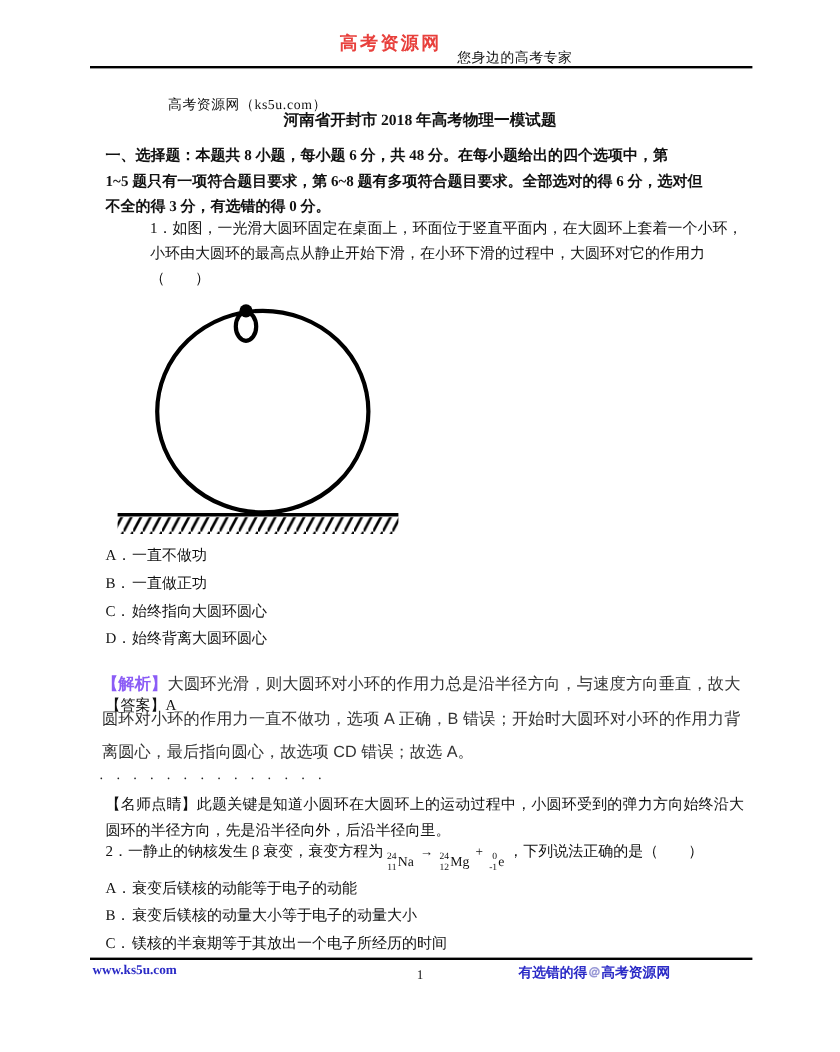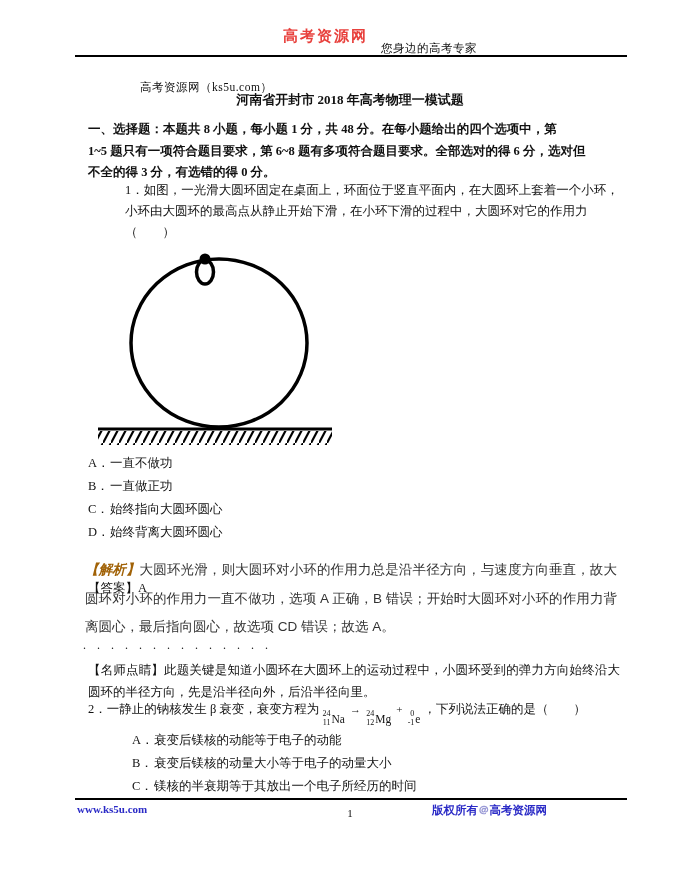--- a/index.html
+++ b/index.html
@@ -26,49 +26,49 @@
   .q1opts{position:absolute;left:88px;top:452px;font-size:12.5px;}
   .optrow{height:23px;line-height:23px;white-space:nowrap;}
   .optlabel{display:inline-block;min-width:22px;}
   .answer{position:absolute;left:88px;top:536px;font-size:12.5px;margin-top:44px;}
   
   .analysis{
     position:absolute;left:85px;top:556px;width:532px;
     font-family:"Liberation Sans", sans-serif;
     font-size:13.5px;line-height:28.5px;color:#333;text-align:justify;
   }
-  .analysis b{font-weight:bold;color:#a16207;font-style:italic;}
+  .analysis b{font-weight:bold;color:#8b5cf6;}
   .dots{position:absolute;left:83px;top:638px;font-size:12px;letter-spacing:4px;color:#222;}
   .tips{position:absolute;left:88px;top:659px;width:532px;font-size:12.5px;line-height:22px;text-align:justify;}
   
   .q2line{position:absolute;left:88px;top:701px;font-size:12.5px;white-space:nowrap;}
   .nuclide{display:inline-flex;align-items:center;vertical-align:-3px;}
   .scripts{display:inline-flex;flex-direction:column;font-size:8px;line-height:8.5px;text-align:right;margin-right:1px;align-items:flex-end;}
   .symbol{font-size:11.5px;}
   .eq-op{font-size:11px;padding:0 2px;}
-  .q2opts{position:absolute;left:88px;top:729px;font-size:12.5px;margin-left:44px;}
+  .q2opts{position:absolute;left:88px;top:729px;font-size:12.5px;}
   
   .ftr-rule{position:absolute;left:75px;top:798px;width:552px;height:2px;background:#000;}
   .ftr-left{position:absolute;left:77px;top:803px;font-size:11px;font-weight:bold;}
   .ftr-page{position:absolute;left:0;top:807px;width:700px;text-align:center;font-size:11px;}
   .ftr-right{position:absolute;left:432px;top:803px;font-size:11.5px;font-weight:bold;}
 </style>
 </head>
 <body>
 
 <div class="page">
 
   <div class="hdr-left">高考资源网（ks5u.com）</div>
   <div class="hdr-logo" id="logo" style="color: rgb(232, 64, 60);">高考资源网</div>
   <div class="hdr-right">您身边的高考专家</div>
   <div class="hdr-rule"></div>
 
   <div class="title">河南省开封市 2018 年高考物理一模试题</div>
   <div class="intro">
-    <div>一、选择题：本题共 8 小题，每小题 1 分，共 48 分。在每小题给出的四个选项中，第</div>
+    <div>一、选择题：本题共 8 小题，每小题 6 分，共 48 分。在每小题给出的四个选项中，第</div>
     <div>1~5 题只有一项符合题目要求，第 6~8 题有多项符合题目要求。全部选对的得 6 分，选对但</div>
     <div>不全的得 3 分，有选错的得 0 分。</div>
   </div>
 
   <div class="q1text">
     <div>1．如图，一光滑大圆环固定在桌面上，环面位于竖直平面内，在大圆环上套着一个小环，</div>
     <div>小环由大圆环的最高点从静止开始下滑，在小环下滑的过程中，大圆环对它的作用力</div>
     <div>（　　）</div>
   </div>
 
@@ -139,16 +139,16 @@
   <div class="q2opts">
     <div class="optrow"><span class="optlabel">A．</span><span>衰变后镁核的动能等于电子的动能</span></div>
     <div class="optrow"><span class="optlabel">B．</span><span>衰变后镁核的动量大小等于电子的动量大小</span></div>
     <div class="optrow"><span class="optlabel">C．</span><span>镁核的半衰期等于其放出一个电子所经历的时间</span></div>
   </div>
 
   <div class="ftr-rule"></div>
   <div class="ftr-left" id="ftrLeft" style="color: rgb(42, 42, 198);">www.ks5u.com</div>
   <div class="ftr-page">1</div>
   <div class="ftr-right" id="ftrRight" style="color: rgb(42, 42, 198);">
-    <span>版权所有</span><span id="atSign" style="color: rgb(154, 154, 214);">＠</span><span>高考资源网</span>
+    <span>有选错的得</span><span id="atSign" style="color: rgb(154, 154, 214);">＠</span><span>高考资源网</span>
   </div>
 
 </div>
 
 </body></html>

